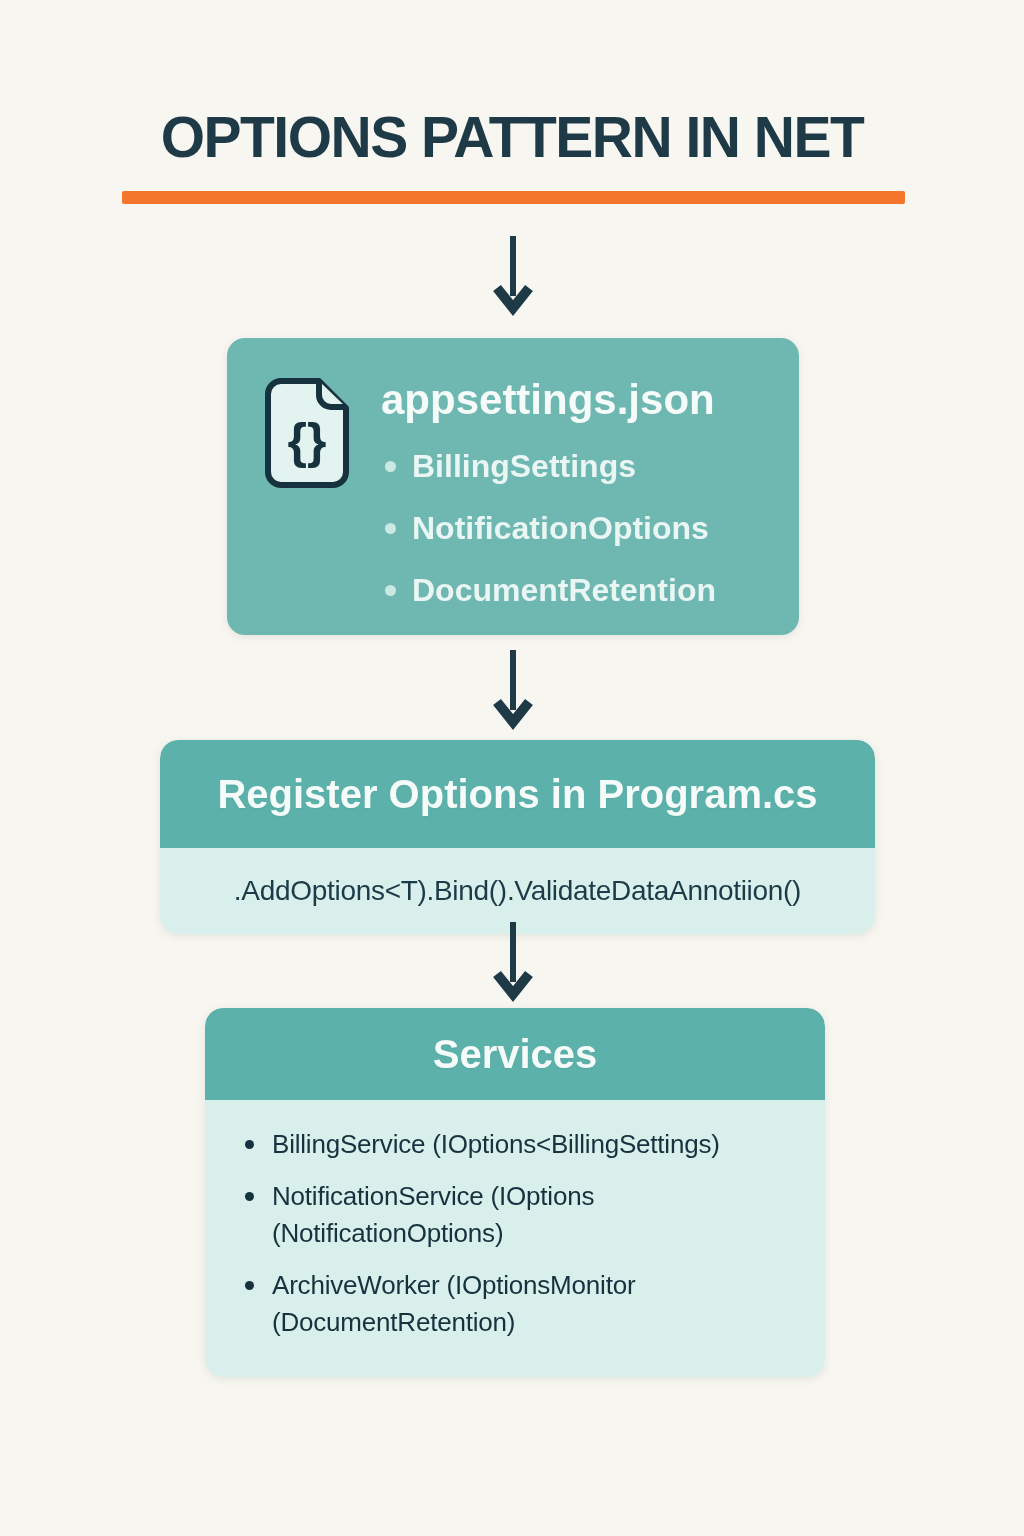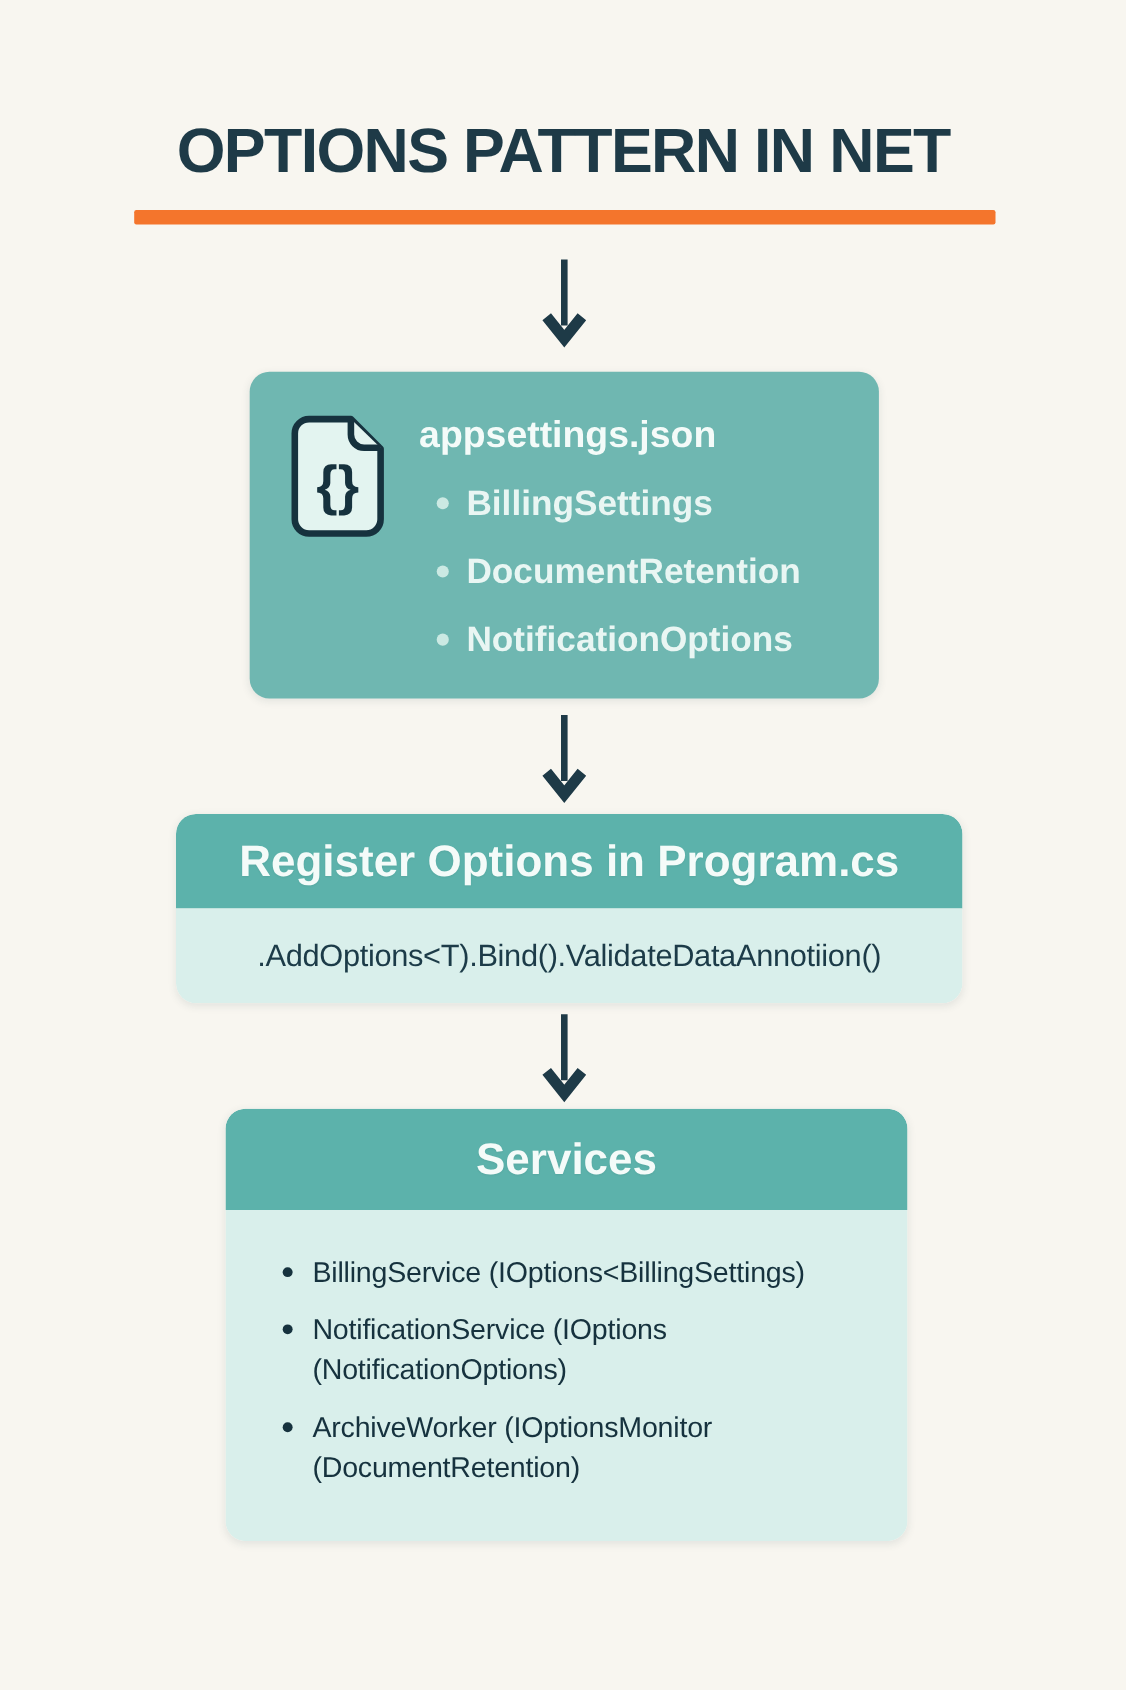--- a/index.html
+++ b/index.html
@@ -49,36 +49,36 @@
   
   .box-appsettings {
     left: 227px; top: 338px; width: 572px; height: 297px;
     background: #6FB7B1;
     display: flex; gap: 30px; padding: 38px 34px 30px 36px;
   }
   .file-icon { flex: 0 0 88px; }
   .file-icon svg { width: 88px; height: 114px; display: block; }
   .appsettings-content { flex: 1; min-width: 0; }
   .appsettings-content h2 {
-    margin: 0 0 24px 0; font-size: 34px; font-weight: bold; color: #F4FBF9;
+    margin: 0 0 24px 0; font-size: 42px; font-weight: bold; color: #F4FBF9;
   }
-  ul.bullets { list-style: none; margin: 16px; padding: 0; display: flex; flex-direction: column; }
+  ul.bullets { list-style: none; margin: 4px; padding: 0; display: flex; flex-direction: column; }
   .bullets-light { gap: 25px; }
   .bullets-light .bullet-row { display: flex; align-items: center; gap: 16px; }
   .bullets-light .dot {
     flex: 0 0 11px; width: 11px; height: 11px; border-radius: 50%;
     background: #CBE9E3;
   }
   .bullets-light .bullet-text {
     font-size: 32px; font-weight: 600; color: #E9F6F3;
   }
 
   
   .box-register { left: 160px; top: 740px; width: 715px; overflow: hidden; }
-  .box-register .box-header { height: 86px; border-radius: 18px 18px 0 0; }
+  .box-register .box-header { height: 108px; border-radius: 18px 18px 0 0; }
   .box-register .box-body {
     height: 86px; border-radius: 0 0 18px 18px;
     display: flex; align-items: center; justify-content: center;
   }
   .box-register code {
     font-family: "Liberation Sans", "DejaVu Sans", sans-serif;
     font-size: 28px; color: #1C3B48; letter-spacing: -0.3px;
   }
 
   
@@ -124,26 +124,26 @@
       <h2>appsettings.json</h2>
       <ul class="bullets bullets-light">
 
           <li class="bullet-row">
             <span class="dot"></span>
             <span class="bullet-text">BillingSettings</span>
           </li>
 
           <li class="bullet-row">
             <span class="dot"></span>
-            <span class="bullet-text">DocumentRetention</span>
+            <span class="bullet-text">NotificationOptions</span>
           </li>
 
           <li class="bullet-row">
             <span class="dot"></span>
-            <span class="bullet-text">NotificationOptions</span>
+            <span class="bullet-text">DocumentRetention</span>
           </li>
         </ul>
     </div>
   </section>
 
   <svg class="arrow arrow-2" viewBox="0 0 44 92">
     <line x1="22" y1="4" x2="22" y2="64" stroke="#1E3A47" stroke-width="6"></line>
     <path d="M6 56 L22 76 L38 56" fill="none" stroke="#1E3A47" stroke-width="10"></path>
   </svg>
 

